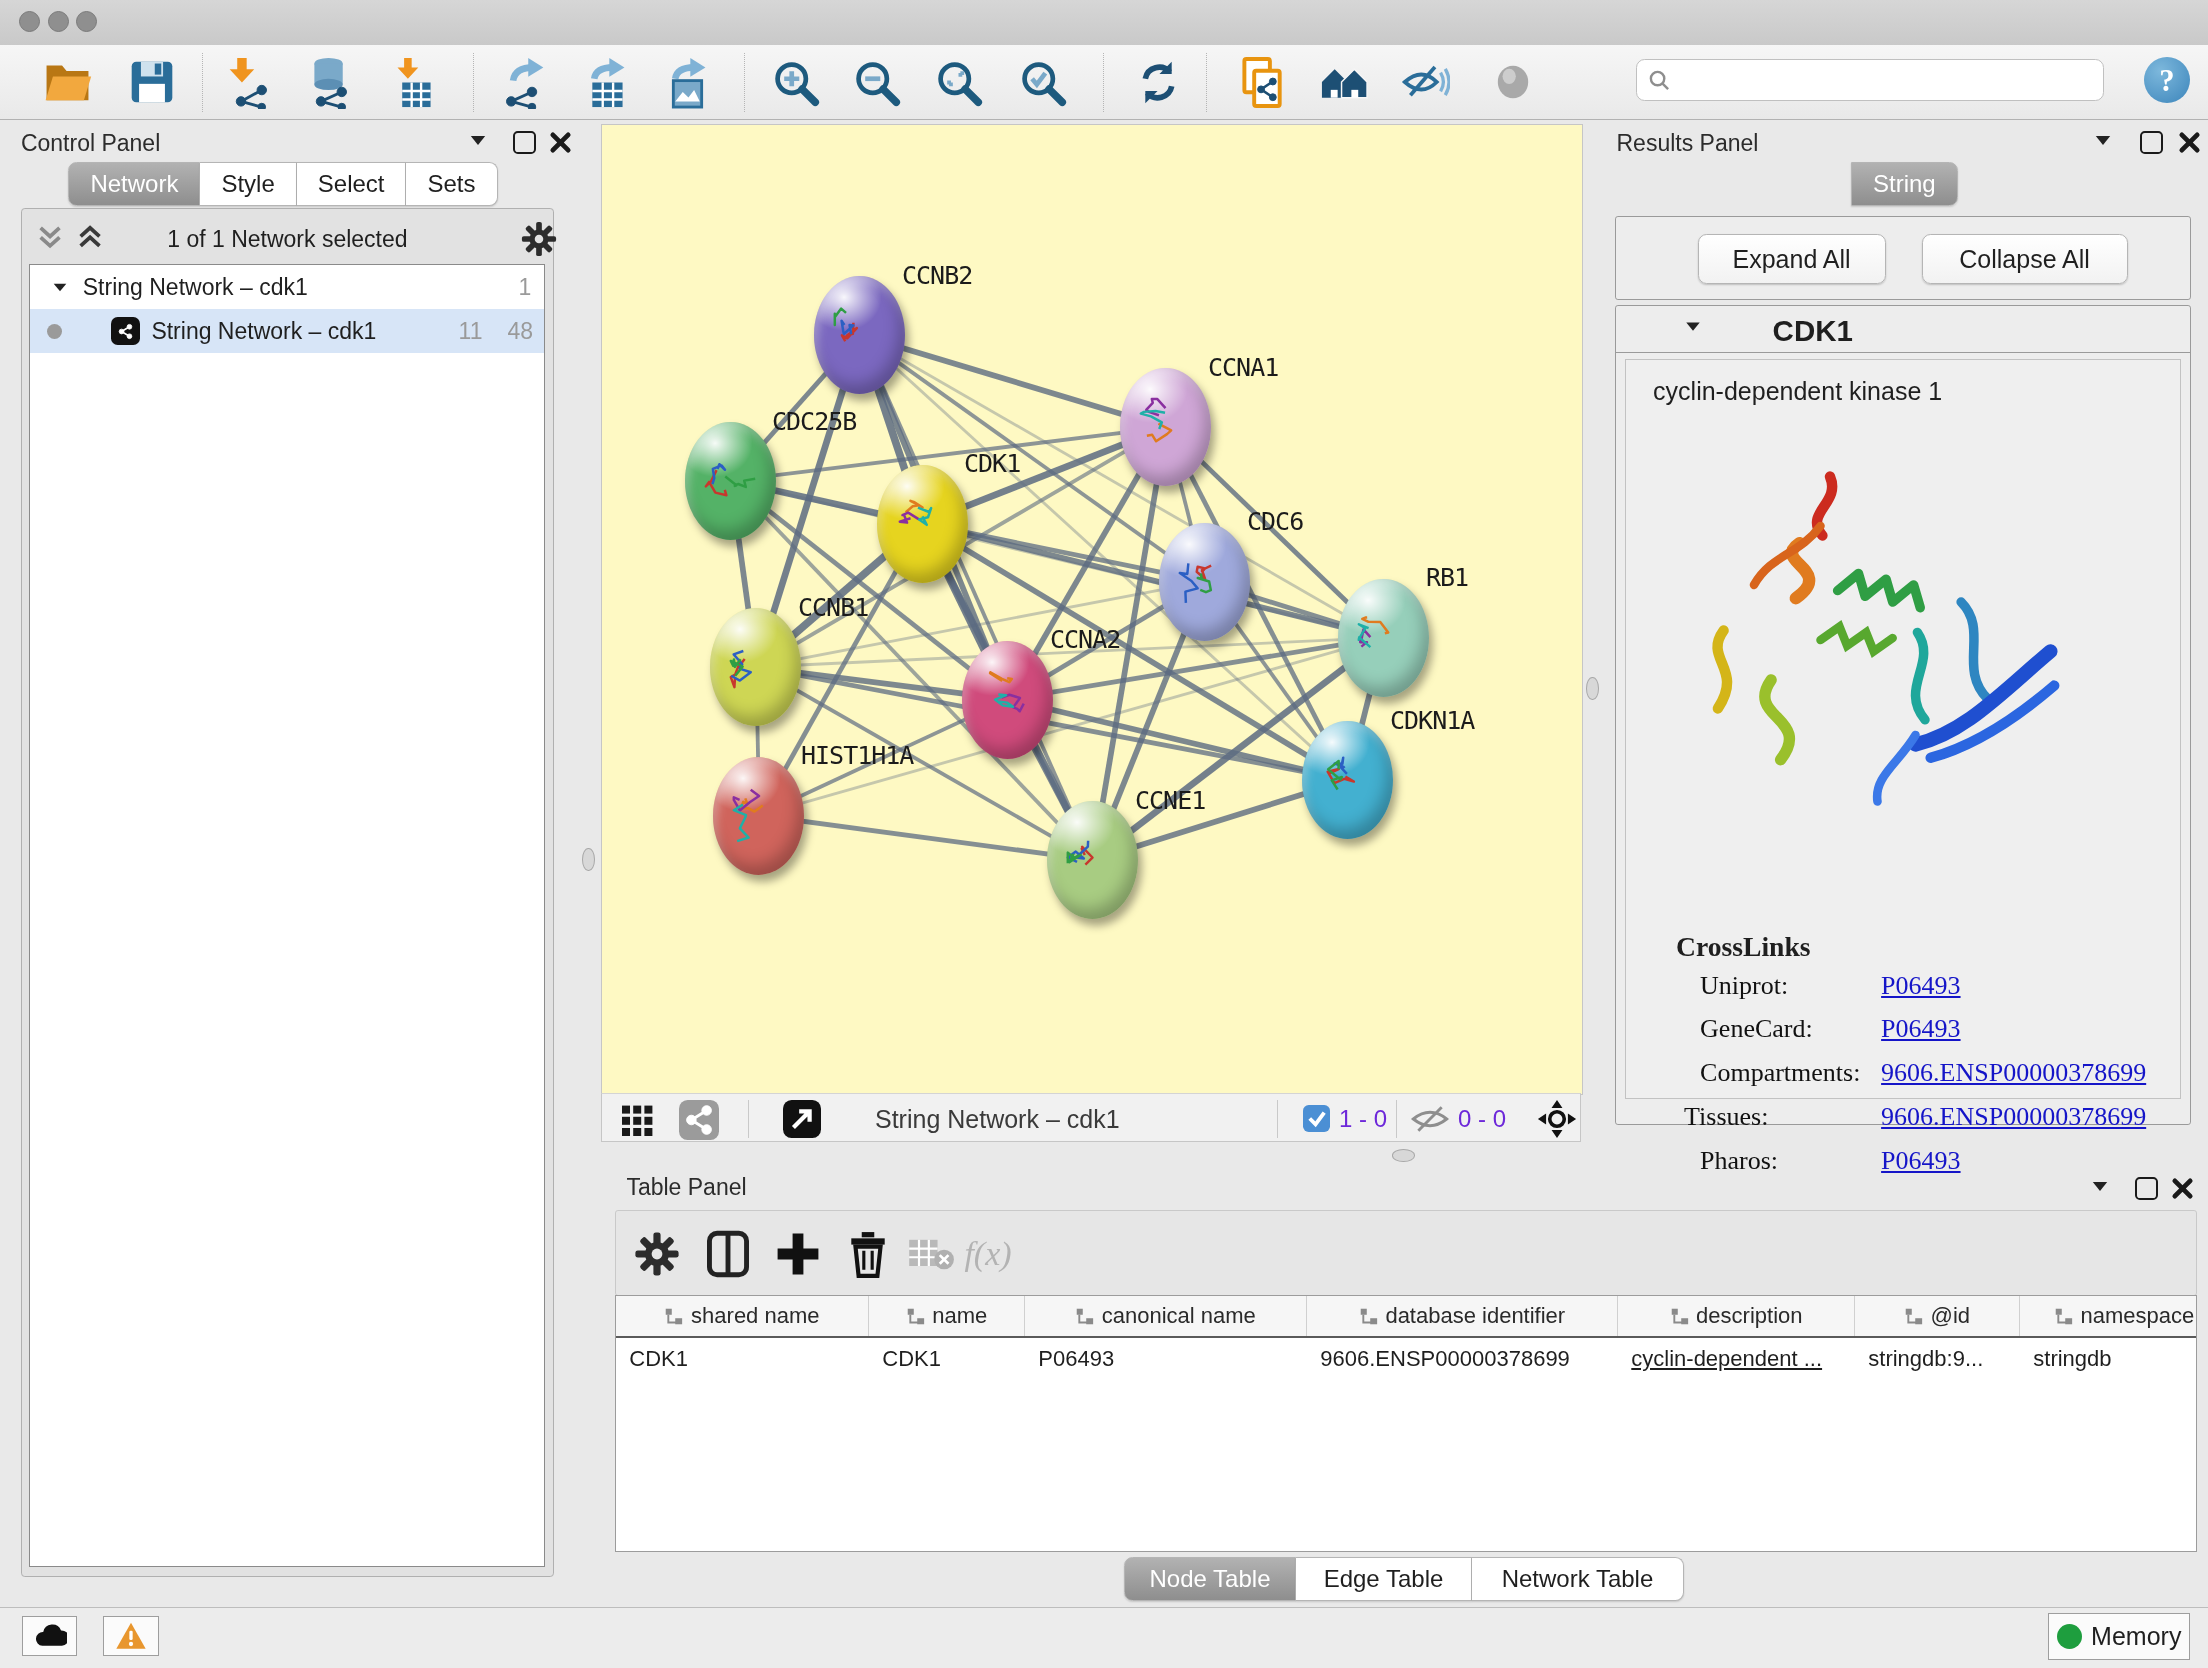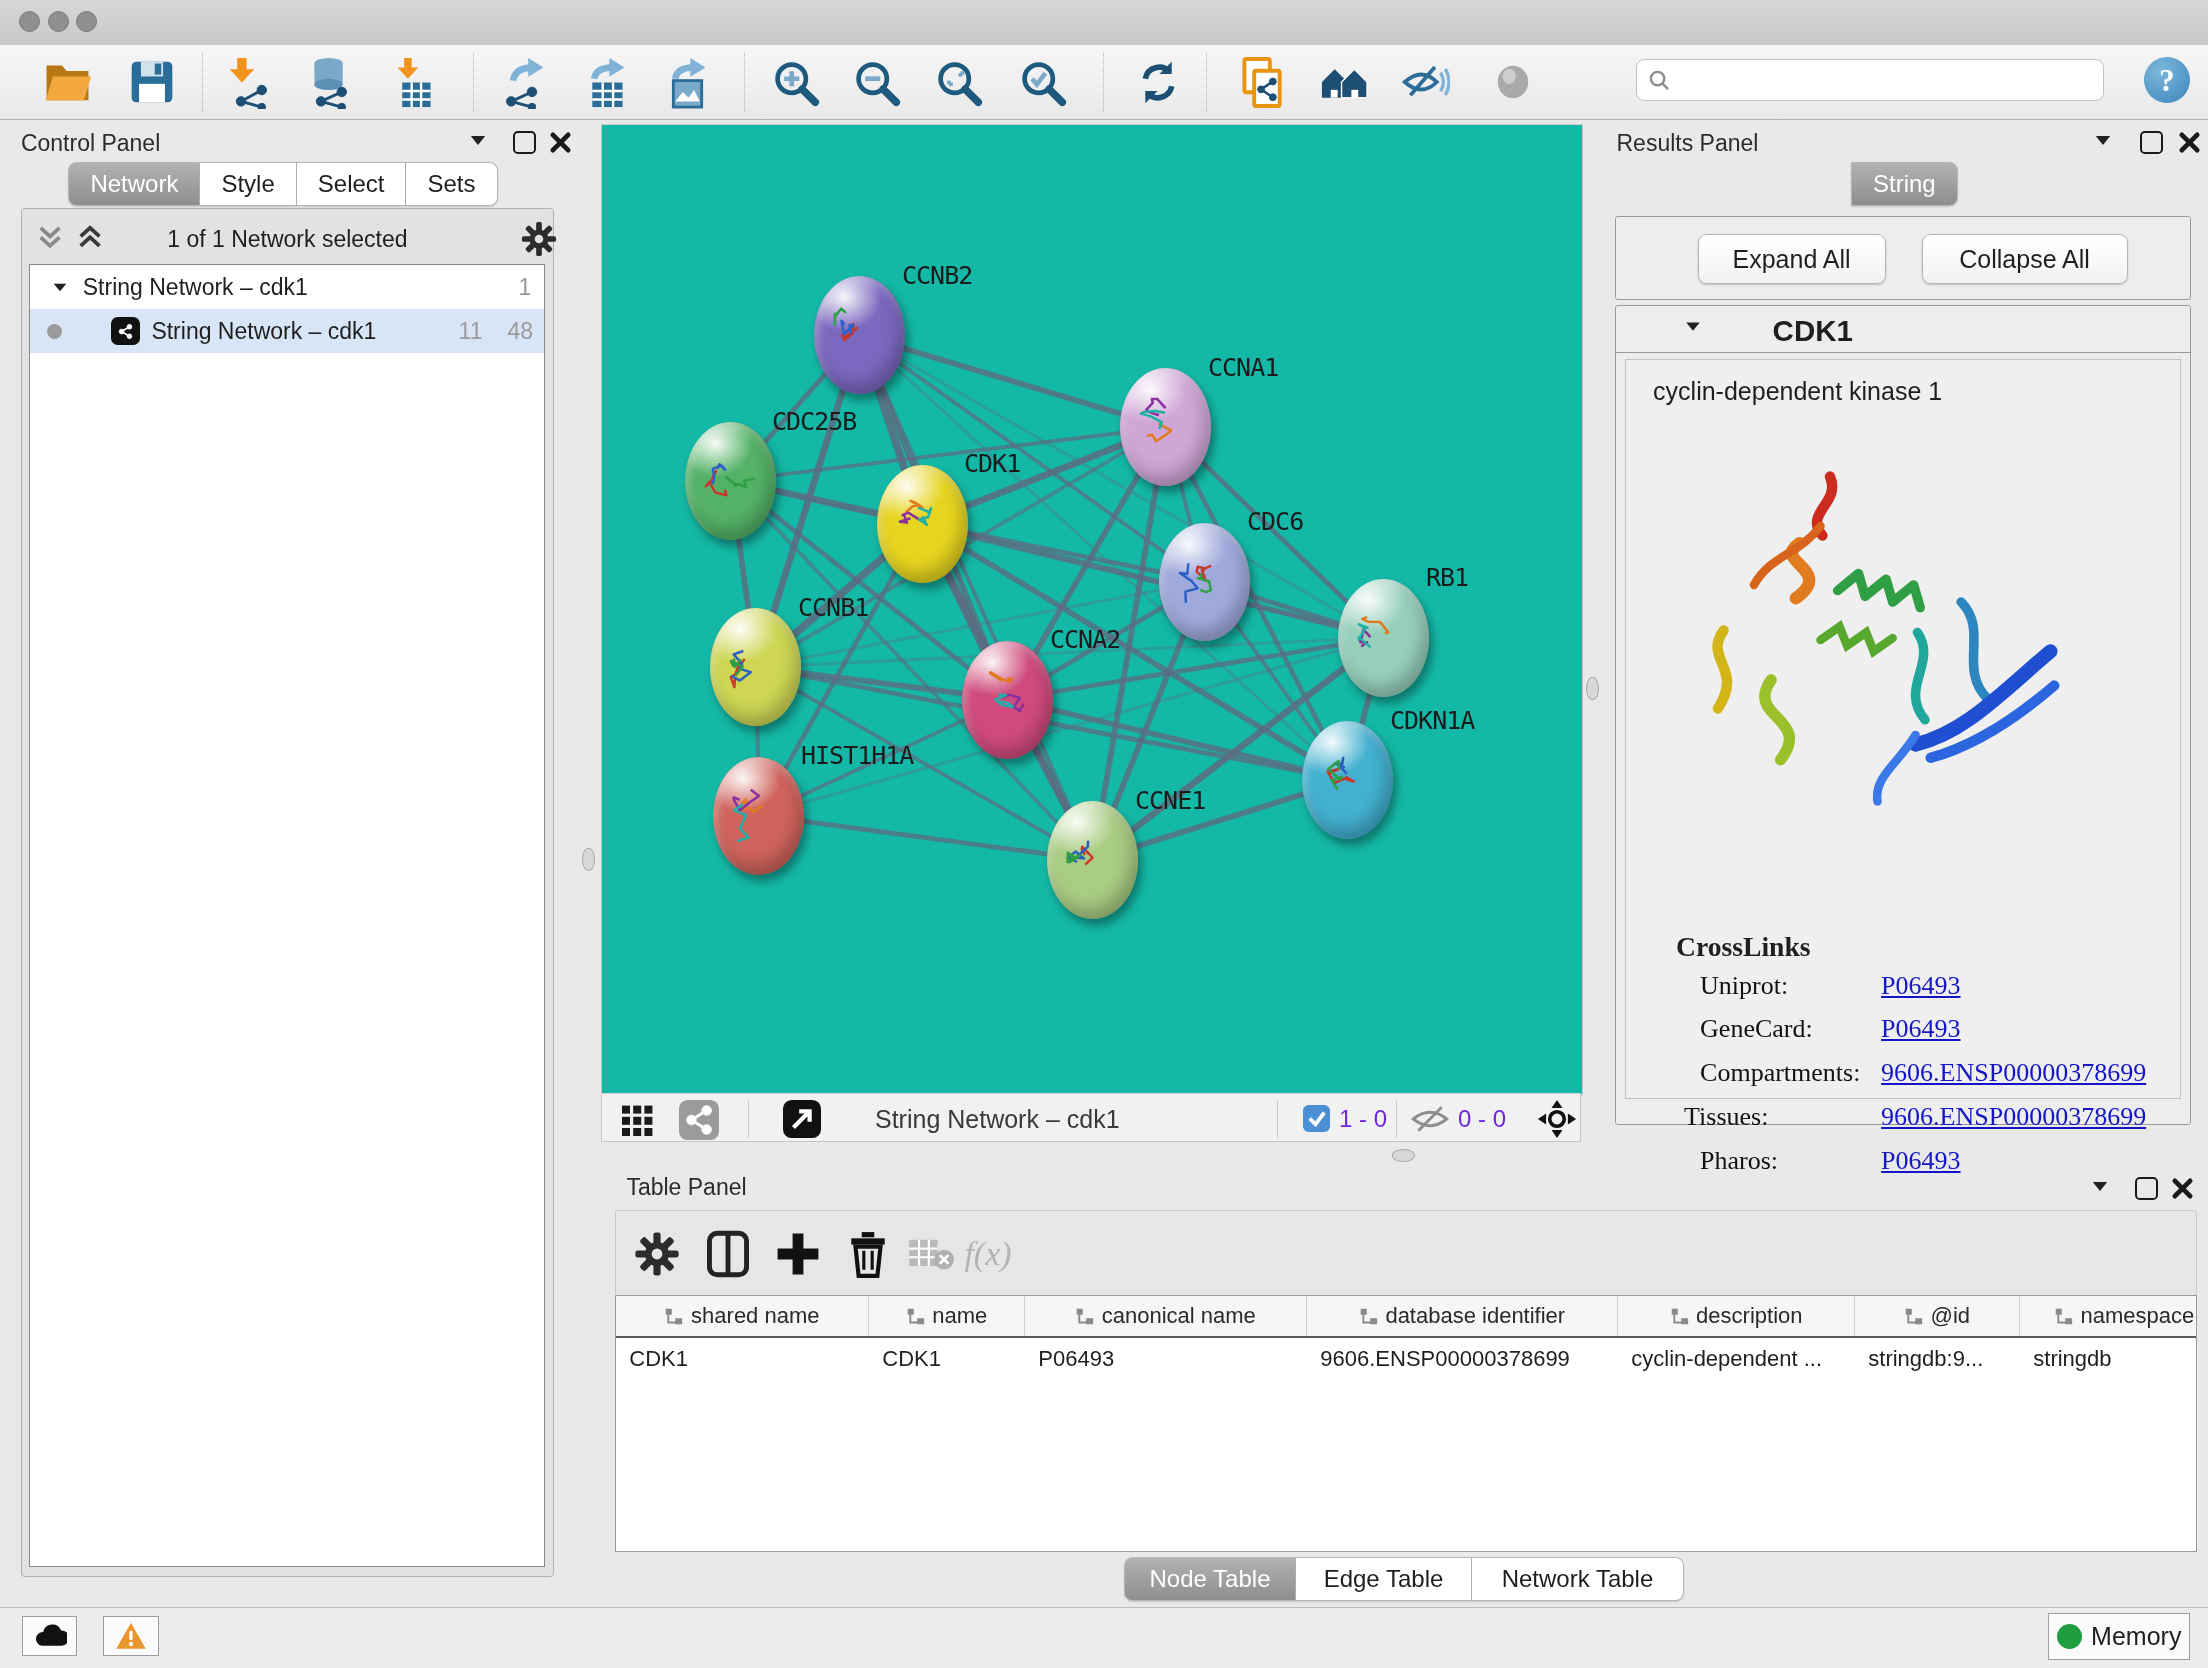--- a/index.html
+++ b/index.html
@@ -38,21 +38,21 @@
   
   .cpanel{left:11.4px;top:124px;width:552px;height:1460px;}
   .cbox{left:9.5px;top:84px;width:531px;height:1367px;background:#e2e2e2;border:1px solid #b0b0b0;
         border-radius:3.8px;}
   .treebox{left:7.6px;top:55px;width:514px;height:1301px;background:#fff;border:1.9px solid #8a8a8a;}
   .treerow{width:100%;height:44px;display:flex;align-items:center;font-size:23px;box-sizing:border-box;}
   .count{color:#9a9a9a;}
   .appicon{width:28.5px;height:28.5px;border-radius:6.7px;background:#111;display:flex;align-items:center;
            justify-content:center;}
   
-  .canvas{left:601px;top:124px;width:980px;height:969px;background:#14b8a6;border:1px solid #c6c6c6;
+  .canvas{left:601px;top:124px;width:980px;height:969px;background:#fef9c3;border:1px solid #c6c6c6;
           overflow:hidden;}
   .pnode{position:absolute;width:91px;height:118px;border-radius:50%;
          box-shadow:inset -5.7px -9.5px 15px rgba(0,0,0,.25),inset 3.8px 7.6px 9.5px rgba(255,255,255,.35),
                     3.8px 6.7px 8.6px rgba(0,0,0,.35);}
   .squig{position:absolute;left:17px;top:25px;width:57px;height:67px;}
   .plabel{position:absolute;font-family:"DejaVu Sans Mono",monospace;font-size:25px;color:#1b1b1b;
           letter-spacing:-1px;}
   .netbar{left:601px;top:1093px;width:980px;height:49px;background:#f1f1f1;border:1px solid #c6c6c6;
           border-top:1px solid #d4d4d4;box-sizing:border-box;}
   .nbdiv{top:5.7px;height:38px;border-left:1px solid #c9c9c9;width:0;}
@@ -648,21 +648,21 @@
             <rect x="13" y="13" width="8" height="7" fill="#8a8a8a"></rect>
           </svg>
           <span>namespace</span>
         </div>
       </div>
     <div class="trow">
         <div class="td" style="width: 253px;">CDK1</div>
         <div class="td" style="width: 156px;">CDK1</div>
         <div class="td" style="width: 282px;">P06493</div>
         <div class="td" style="width: 311px;">9606.ENSP00000378699</div>
-        <div class="td" style="width: 237px;">cyclin-dependent ...</div>
+        <div class="td" style="width: 237px; text-decoration: underline;">cyclin-dependent ...</div>
         <div class="td" style="width: 165px;">stringdb:9...</div>
         <div class="td" style="width: 209px;">stringdb</div>
       </div>
 
   </div>
   <div class="abs tabbar" style="left:509px;top:389px">
     <div class="tab sel" style="width:128px">Node Table</div>
     <div class="tab" style="width:133px">Edge Table</div>
     <div class="tab" style="width:169px">Network Table</div>
   </div>

